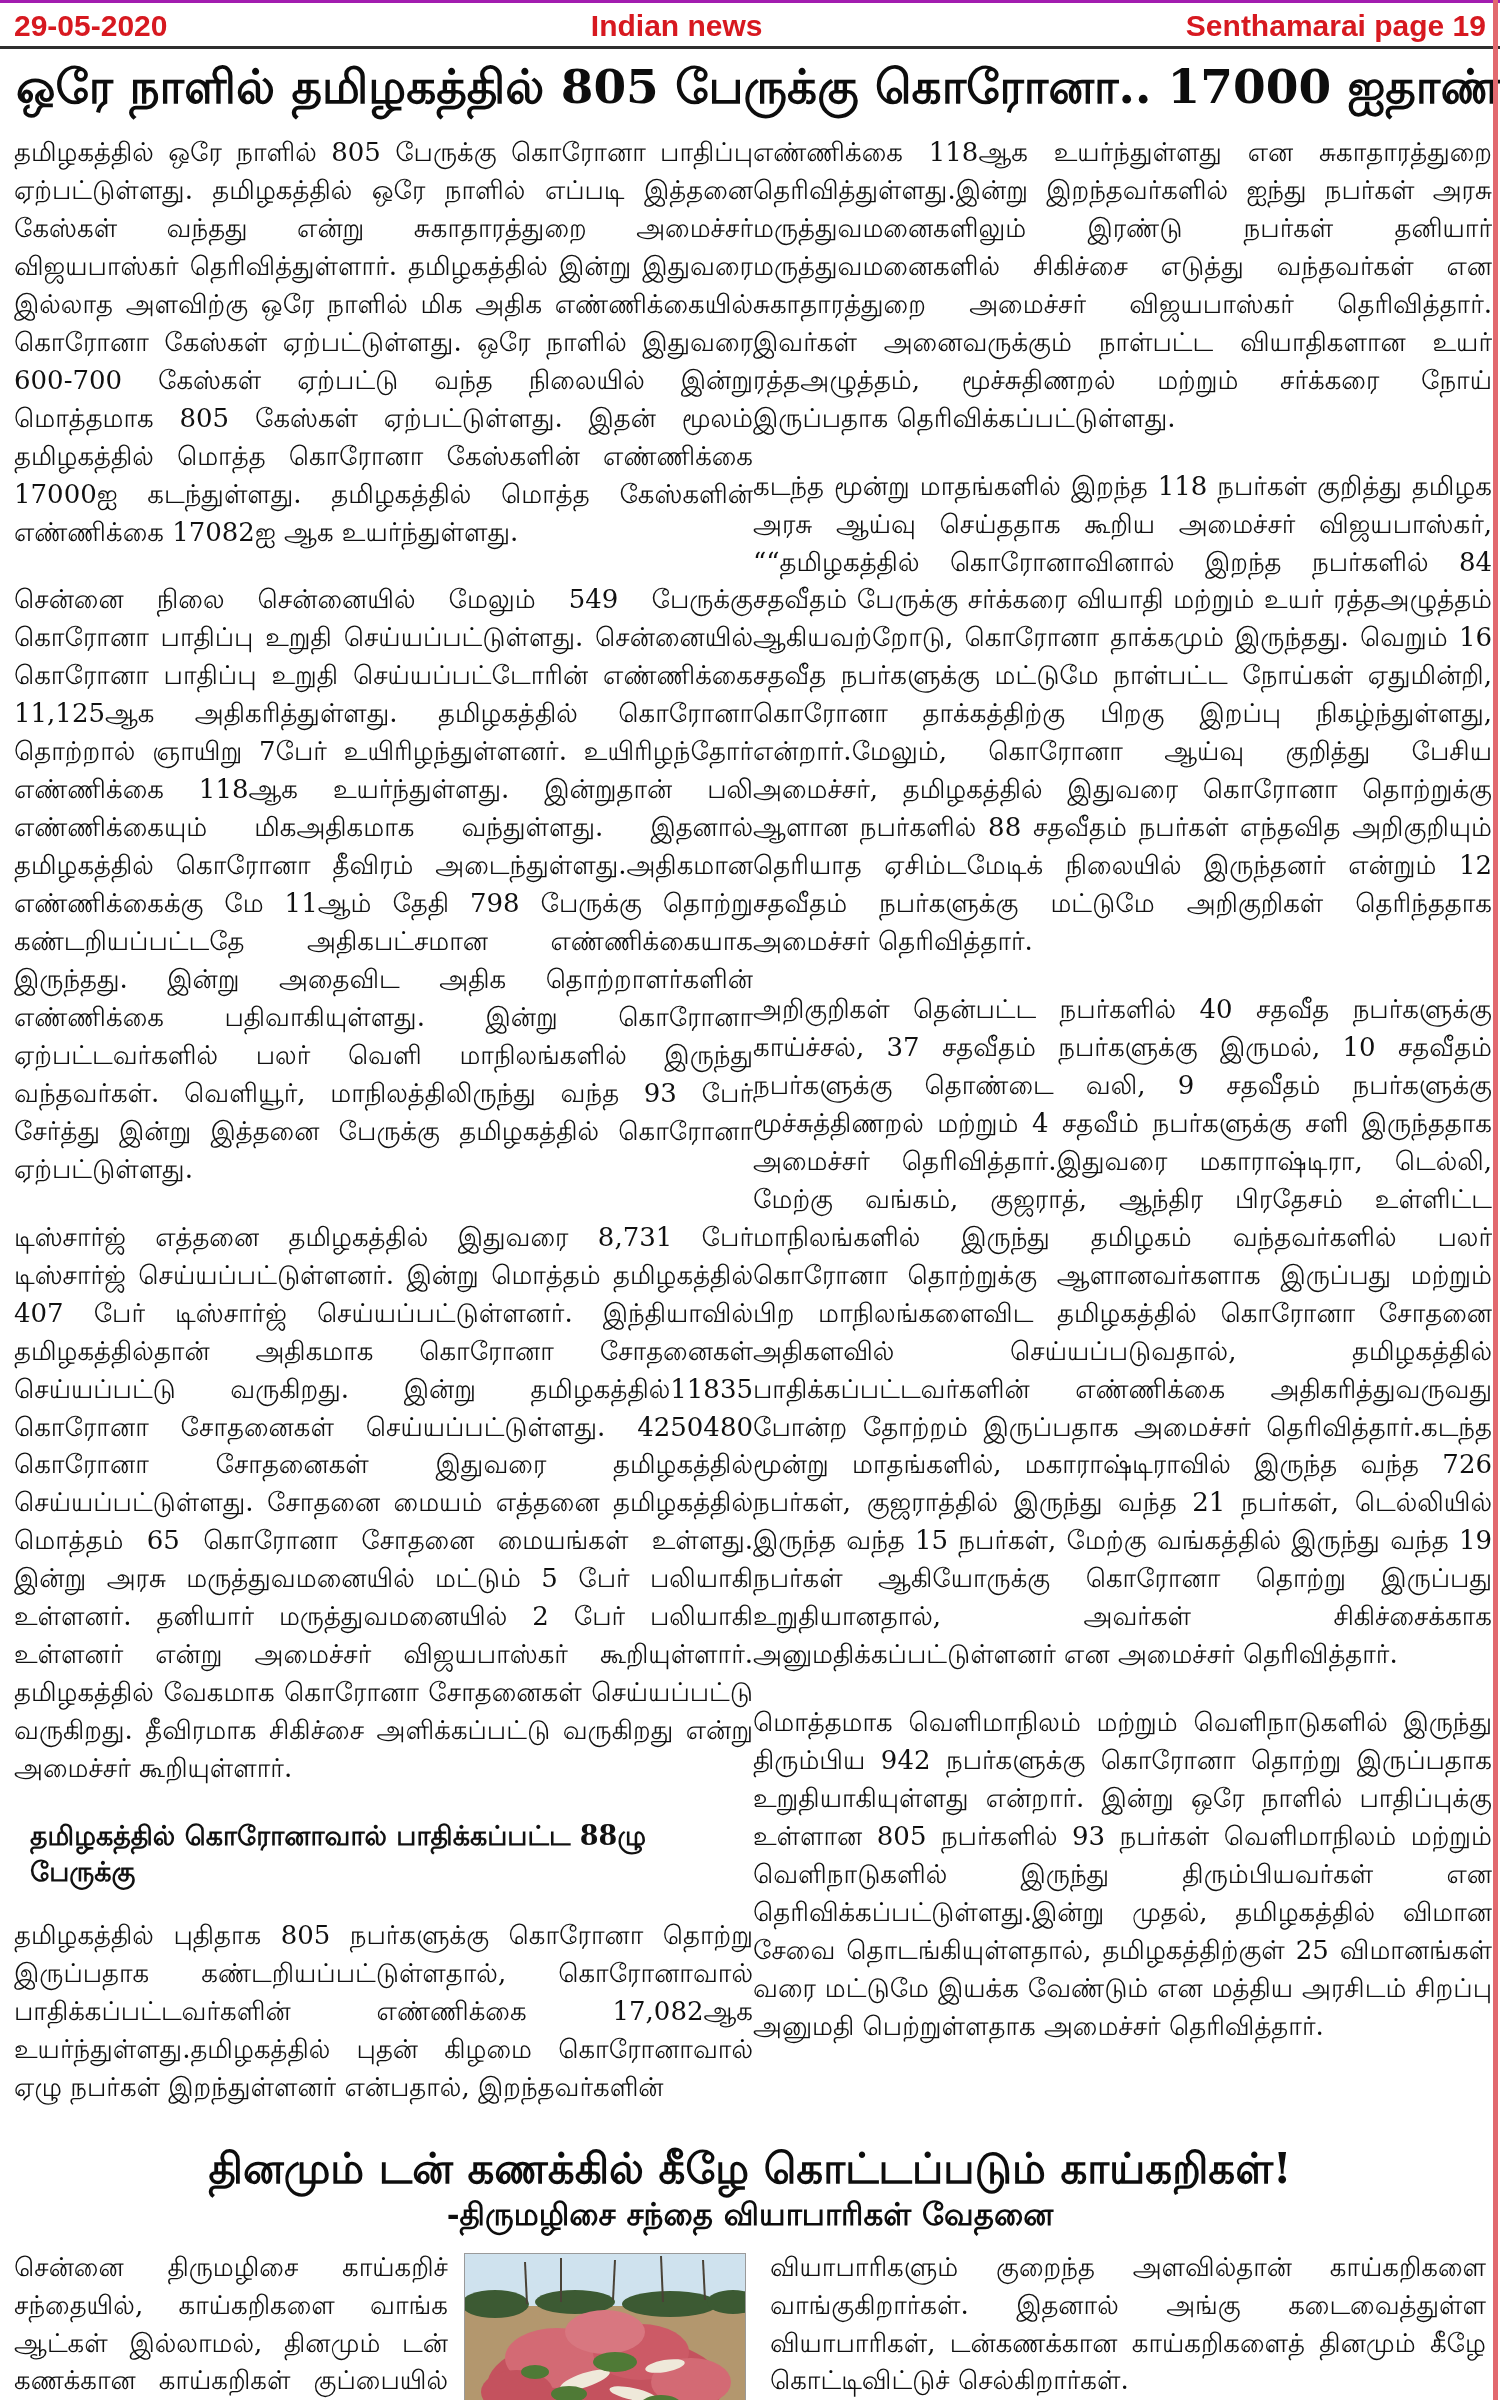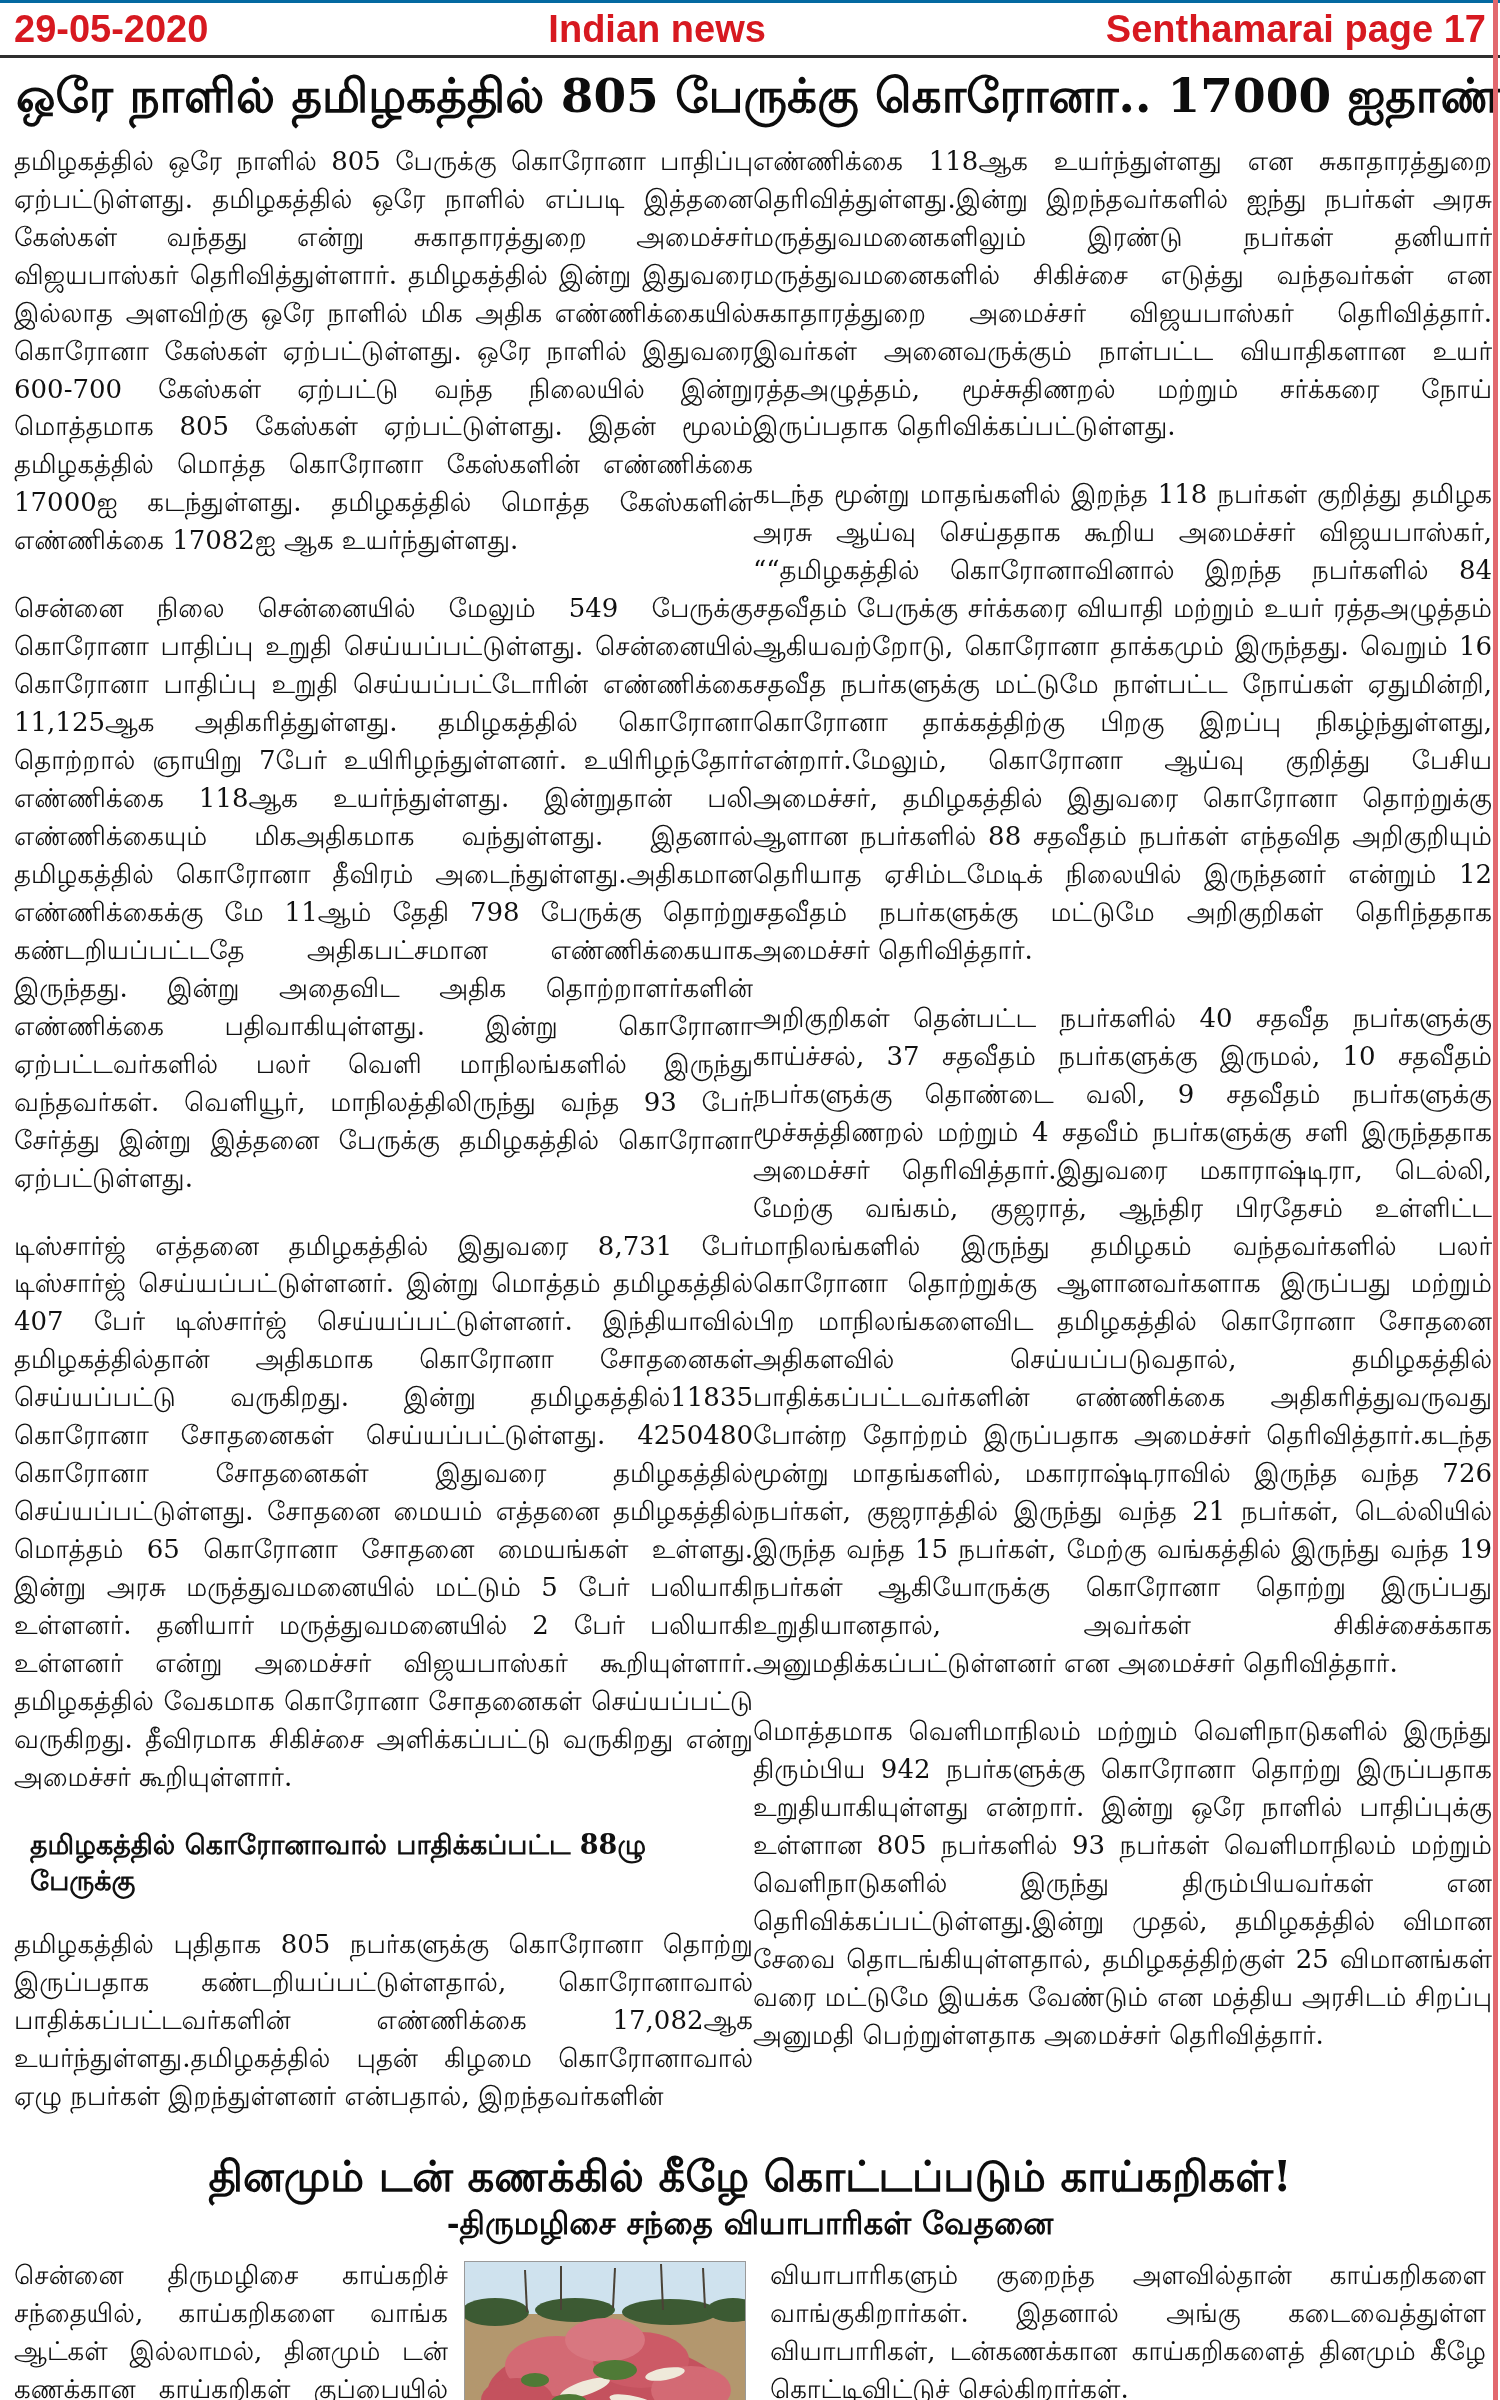--- a/index.html
+++ b/index.html
@@ -10,24 +10,24 @@
     background:#ffffff;
     font-family:"DejaVu Serif","Liberation Serif",serif;
     color:#111;
     overflow:hidden;
     box-sizing:border-box;
   }
   
   .header-bar{
     display:flex;justify-content:space-between;align-items:flex-end;
     padding:6px 14px 4px 14px;
-    border-top:3px solid #0369a1;
+    border-top:3px solid #a21caf;
     border-bottom:3px solid #2e2e2e;
     font-family:"Liberation Sans","DejaVu Sans",sans-serif;
-    font-weight:bold;font-size:38px;line-height:1.1;
+    font-weight:bold;font-size:30px;line-height:1.1;
     color:#d71920;
   }
   
   .edge-rule{position:absolute;top:0;right:2px;width:5px;height:2400px;background:#e2696f;}
   
   .headline1{
     padding:10px 16px 6px 16px;
     font-size:47px;font-weight:bold;letter-spacing:0px;
     color:#0d0d0d;white-space:nowrap;
   }
@@ -60,21 +60,21 @@
 </head>
 <body>
 
 <div id="page">
 
   <div class="edge-rule"></div>
 
   <div class="header-bar">
     <span>29-05-2020</span>
     <span>Indian news</span>
-    <span>Senthamarai  page 17</span>
+    <span>Senthamarai  page 19</span>
   </div>
 
   <div class="headline1">ஒரே நாளில் தமிழகத்தில் 805 பேருக்கு கொரோனா.. 17000 ஐதாண்டியது!</div>
 
   <div class="cols">
     <div class="col">
       <div>
           <p>தமிழகத்தில் ஒரே நாளில் 805 பேருக்கு கொரோனா பாதிப்பு ஏற்பட்டுள்ளது. தமிழகத்தில் ஒரே நாளில் எப்படி இத்தனை கேஸ்கள் வந்தது என்று சுகாதாரத்துறை அமைச்சர் விஜயபாஸ்கர் தெரிவித்துள்ளார். தமிழகத்தில் இன்று இதுவரை இல்லாத அளவிற்கு ஒரே நாளில் மிக அதிக எண்ணிக்கையில் கொரோனா கேஸ்கள் ஏற்பட்டுள்ளது. ஒரே நாளில் இதுவரை 600-700 கேஸ்கள் ஏற்பட்டு வந்த நிலையில் இன்று மொத்தமாக 805 கேஸ்கள் ஏற்பட்டுள்ளது. இதன் மூலம் தமிழகத்தில் மொத்த கொரோனா கேஸ்களின் எண்ணிக்கை 17000ஐ கடந்துள்ளது. தமிழகத்தில் மொத்த கேஸ்களின் எண்ணிக்கை 17082ஐ ஆக உயர்ந்துள்ளது.</p>
           <p>சென்னை நிலை சென்னையில் மேலும் 549 பேருக்கு கொரோனா பாதிப்பு உறுதி செய்யப்பட்டுள்ளது. சென்னையில் கொரோனா பாதிப்பு உறுதி செய்யப்பட்டோரின் எண்ணிக்கை 11,125ஆக அதிகரித்துள்ளது. தமிழகத்தில் கொரோனா தொற்றால் ஞாயிறு 7பேர் உயிரிழந்துள்ளனர். உயிரிழந்தோர் எண்ணிக்கை 118ஆக உயர்ந்துள்ளது. இன்றுதான் பலி எண்ணிக்கையும் மிகஅதிகமாக வந்துள்ளது. இதனால் தமிழகத்தில் கொரோனா தீவிரம் அடைந்துள்ளது.அதிகமான எண்ணிக்கைக்கு மே 11ஆம் தேதி 798 பேருக்கு தொற்று கண்டறியப்பட்டதே அதிகபட்சமான எண்ணிக்கையாக இருந்தது. இன்று அதைவிட அதிக தொற்றாளர்களின் எண்ணிக்கை பதிவாகியுள்ளது. இன்று கொரோனா ஏற்பட்டவர்களில் பலர் வெளி மாநிலங்களில் இருந்து வந்தவர்கள். வெளியூர், மாநிலத்திலிருந்து வந்த 93 பேர் சேர்த்து இன்று இத்தனை பேருக்கு தமிழகத்தில் கொரோனா ஏற்பட்டுள்ளது.</p>
           <p>டிஸ்சார்ஜ் எத்தனை தமிழகத்தில் இதுவரை 8,731 பேர் டிஸ்சார்ஜ் செய்யப்பட்டுள்ளனர். இன்று மொத்தம் தமிழகத்தில் 407 பேர் டிஸ்சார்ஜ் செய்யப்பட்டுள்ளனர். இந்தியாவில் தமிழகத்தில்தான் அதிகமாக கொரோனா சோதனைகள் செய்யப்பட்டு வருகிறது. இன்று தமிழகத்தில்11835 கொரோனா சோதனைகள் செய்யப்பட்டுள்ளது. 4250480 கொரோனா சோதனைகள் இதுவரை தமிழகத்தில் செய்யப்பட்டுள்ளது. சோதனை மையம் எத்தனை தமிழகத்தில் மொத்தம் 65 கொரோனா சோதனை மையங்கள் உள்ளது. இன்று அரசு மருத்துவமனையில் மட்டும் 5 பேர் பலியாகி உள்ளனர். தனியார் மருத்துவமனையில் 2 பேர் பலியாகி உள்ளனர் என்று அமைச்சர் விஜயபாஸ்கர் கூறியுள்ளார். தமிழகத்தில் வேகமாக கொரோனா சோதனைகள் செய்யப்பட்டு வருகிறது. தீவிரமாக சிகிச்சை அளிக்கப்பட்டு வருகிறது என்று அமைச்சர் கூறியுள்ளார்.</p>

